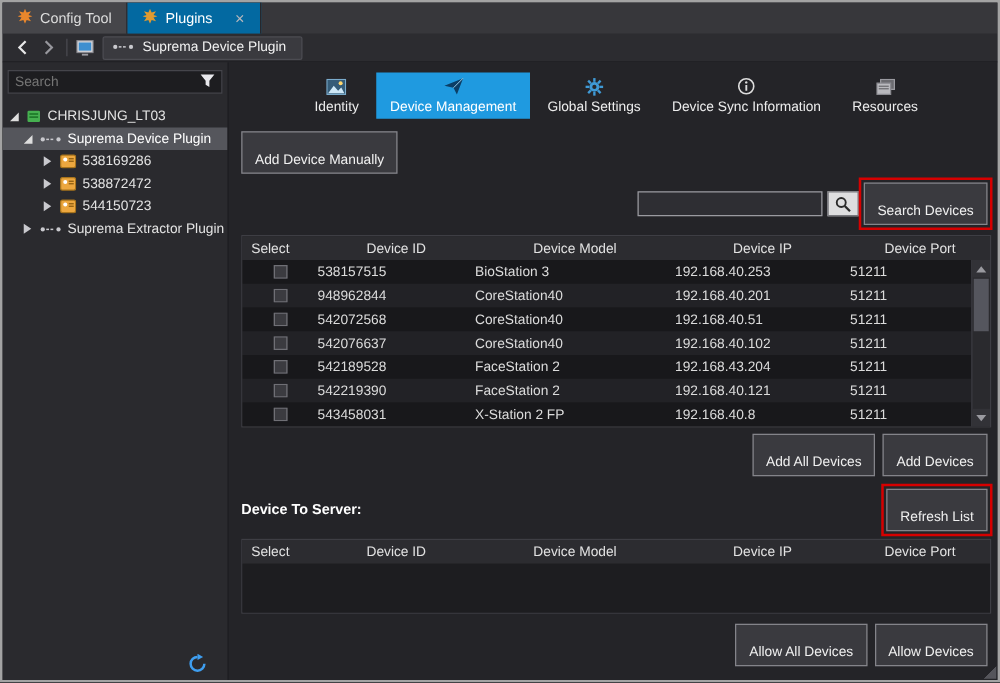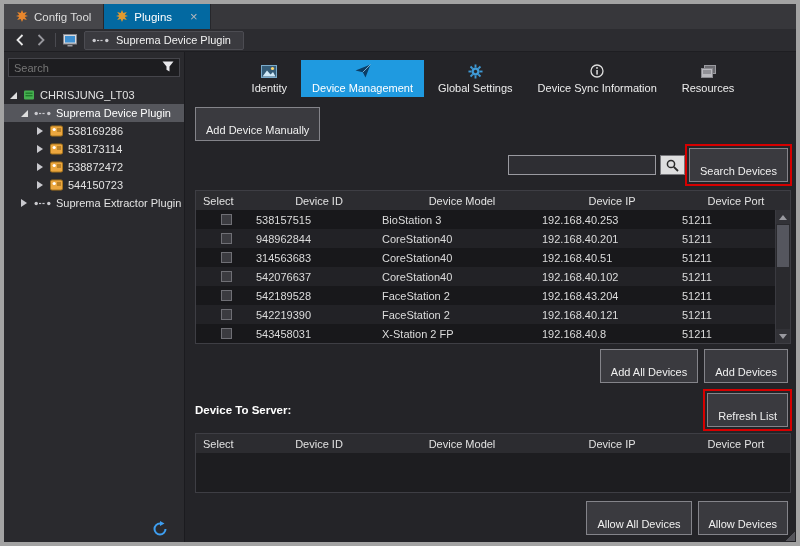--- a/index.html
+++ b/index.html
@@ -1,20 +1,20 @@
 <!DOCTYPE html>
 <html><head>
 <meta charset="utf-8">
 <style>
   * { margin:0; padding:0; box-sizing:border-box; }
   html,body { width:800px; height:546px; }
   body { font-family:"Liberation Sans", sans-serif; font-size:11px; color:#e6e6e6; background:#1e1e20; }
 
   .window { width:800px; height:546px; display:flex; flex-direction:column; background:#29292d;
-            border:4px solid #a3a3a3; position:relative; overflow:hidden; }
+            border:2px solid #a3a3a3; position:relative; overflow:hidden; }
 
   
   .tabbar { flex:0 0 25px; height:25px; background:#37373b; display:flex; align-items:stretch; }
   .wtab { display:flex; align-items:center; gap:6px; padding:0 12px; font-size:11.5px; color:#ddd;
           border-right:1px solid #27272b; cursor:default; }
   .wtab.config { background:#46464a; }
   .wtab.active { background:#0369a1; color:#fff; }
   .wtab .close { margin-left:12px; color:#b8b8bc; font-size:13px; line-height:1; }
 
   
@@ -203,34 +203,20 @@
             <svg width="13" height="12" viewBox="0 0 13 12">
               <rect x="0.5" y="1" width="12" height="10" rx="1.5" fill="#eca73f" stroke="#a8741c"></rect>
               <circle cx="4.2" cy="4.5" r="1.6" fill="#fff"></circle>
               <rect x="7" y="3.5" width="4" height="1" fill="#8a5c10"></rect>
               <rect x="7" y="5.5" width="4" height="1" fill="#8a5c10"></rect>
             </svg>
           </span>
         <span>538169286</span>
       </div>
 
-      <div class="titem lvl2">
-        <span class="expwrap">
-            <span class="tri-closed"></span>
-          </span>
-        <span class="ticon">
-            <svg width="13" height="12" viewBox="0 0 13 12">
-              <rect x="0.5" y="1" width="12" height="10" rx="1.5" fill="#eca73f" stroke="#a8741c"></rect>
-              <circle cx="4.2" cy="4.5" r="1.6" fill="#fff"></circle>
-              <rect x="7" y="3.5" width="4" height="1" fill="#8a5c10"></rect>
-              <rect x="7" y="5.5" width="4" height="1" fill="#8a5c10"></rect>
-            </svg>
-          </span>
-        <span>538173114</span>
-      </div>
 
       <div class="titem lvl2">
         <span class="expwrap">
             <span class="tri-closed"></span>
           </span>
         <span class="ticon">
             <svg width="13" height="12" viewBox="0 0 13 12">
               <rect x="0.5" y="1" width="12" height="10" rx="1.5" fill="#eca73f" stroke="#a8741c"></rect>
               <circle cx="4.2" cy="4.5" r="1.6" fill="#fff"></circle>
               <rect x="7" y="3.5" width="4" height="1" fill="#8a5c10"></rect>
@@ -381,21 +367,21 @@
               </div>
             <div class="cell">948962844</div>
             <div class="cell">CoreStation40</div>
             <div class="cell">192.168.40.201</div>
             <div class="cell">51211</div>
           </div>
           <div class="trow odd">
             <div class="cell csel">
                 <span class="cb"></span>
               </div>
-            <div class="cell">314563683</div>
+            <div class="cell">542072568</div>
             <div class="cell">CoreStation40</div>
             <div class="cell">192.168.40.51</div>
             <div class="cell">51211</div>
           </div>
           <div class="trow even">
             <div class="cell csel">
                 <span class="cb"></span>
               </div>
             <div class="cell">542076637</div>
             <div class="cell">CoreStation40</div>

